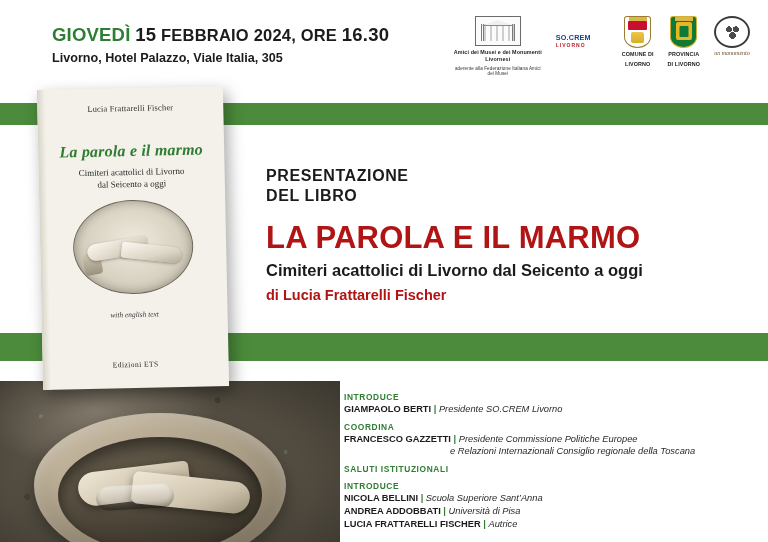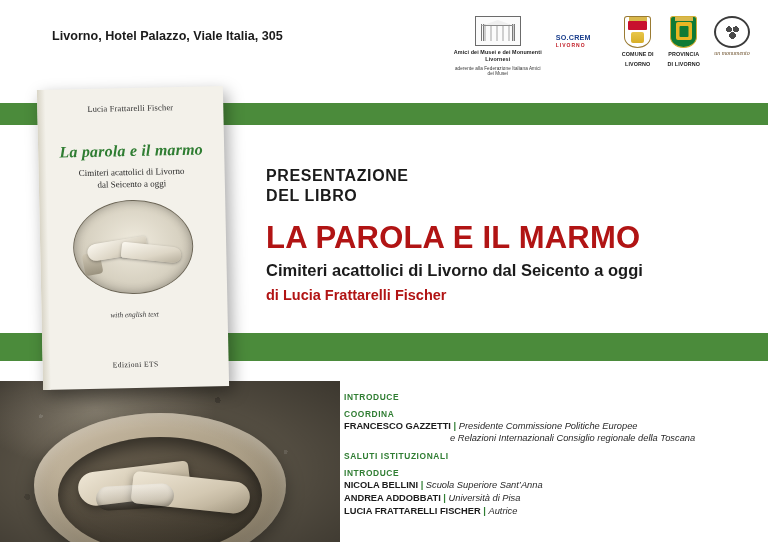--- a/index.html
+++ b/index.html
@@ -518,20 +518,26 @@
     display: block;
     padding-left: 106px;
   }
 </style>
 </head>
 <body>
 
 <div id="poster">
 
   <div class="header-date">
+    <div class="date-line">
+      <span class="accent big">GIOVEDÌ</span>
+      <span class="big">15</span>
+      <span>FEBBRAIO 2024, ORE</span>
+      <span class="big">16.30</span>
+    </div>
     <div class="place-line">Livorno, Hotel Palazzo, Viale Italia, 305</div>
   </div>
 
   <div class="logos">
 
     <div class="logo-block">
       <div class="logo-mark">
         <div class="bld"></div>
       </div>
       <div class="logo-caption bold">Amici dei Musei e dei Monumenti Livornesi</div>
@@ -618,20 +624,25 @@
     <div class="pres-line">DEL LIBRO</div>
     <div class="main-title">LA PAROLA E IL MARMO</div>
     <div class="main-subtitle">Cimiteri acattolici di Livorno dal Seicento a oggi</div>
     <div class="main-author">di Lucia Frattarelli Fischer</div>
   </div>
 
   <div class="program">
 
     <div class="prog-group">
       <div class="prog-head">INTRODUCE</div>
+      <div class="prog-row">
+        <span class="prog-name">GIAMPAOLO BERTI</span>
+        <span class="prog-sep">|</span>
+        <span class="prog-role">Presidente SO.CREM Livorno</span>
+      </div>
     </div>
 
     <div class="prog-group">
       <div class="prog-head">COORDINA</div>
       <div class="prog-row">
         <span class="prog-name">FRANCESCO GAZZETTI</span>
         <span class="prog-sep">|</span>
         <span class="prog-role">Presidente Commissione Politiche Europee</span>
         <span class="prog-role-2">e Relazioni Internazionali Consiglio regionale della Toscana</span>
       </div>

